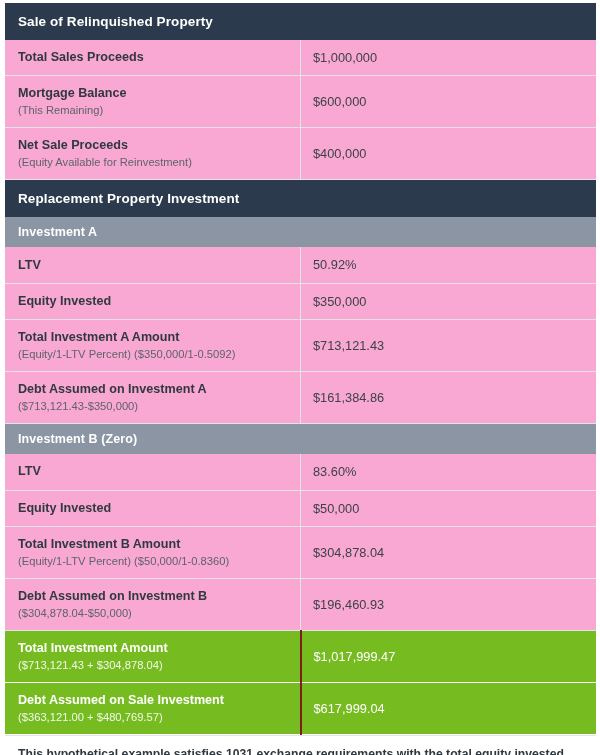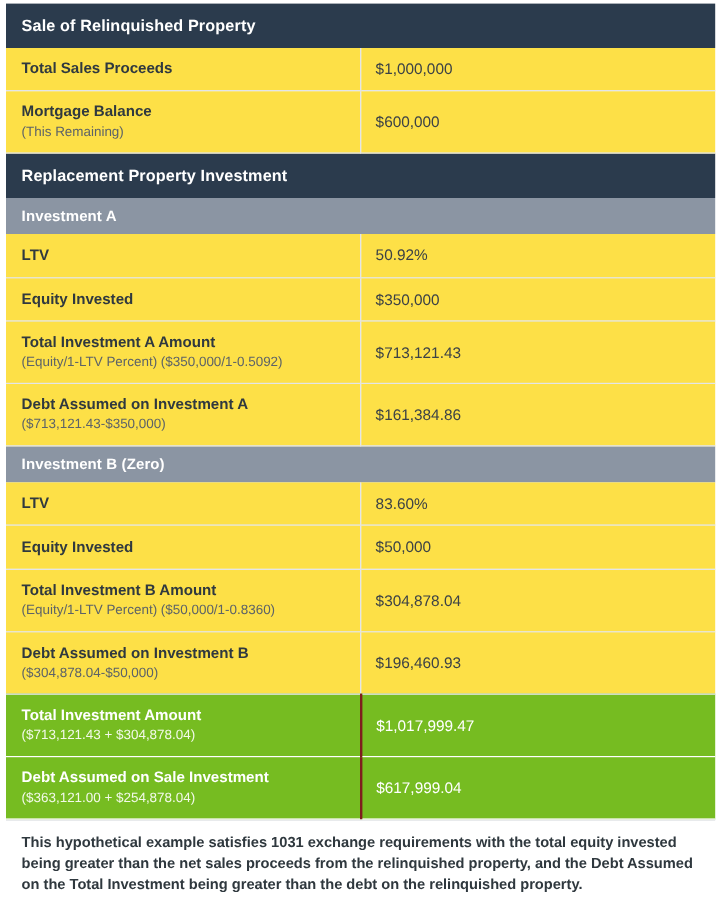--- a/index.html
+++ b/index.html
@@ -49,21 +49,21 @@
     color: #ffffff;
     font-size: 12.5px;
     font-weight: bold;
     padding: 8px 0 8px 13px;
     letter-spacing: 0.1px;
   }
 
   
   .data-row td {
     border-bottom: 1px solid #e3e5e8;
-    background: #fde047;
+    background: #f9a8d4;
   }
   .data-row td.label-cell {
     border-right: 1px solid #e3e5e8;
     padding: 9px 10px 9px 13px;
     width: 302px;
   }
   .data-row td.value-cell {
     padding: 9px 10px 9px 12px;
   }
 
@@ -136,20 +136,29 @@
         </tr>
         <tr class="data-row">
           <td class="label-cell">
             <div class="lbl">Mortgage Balance</div>
             <div class="sub-lbl">(This Remaining)</div>
           </td>
           <td class="value-cell">
             <div class="val">$600,000</div>
           </td>
         </tr>
+        <tr class="data-row">
+          <td class="label-cell">
+            <div class="lbl">Net Sale Proceeds</div>
+            <div class="sub-lbl">(Equity Available for Reinvestment)</div>
+          </td>
+          <td class="value-cell">
+            <div class="val">$400,000</div>
+          </td>
+        </tr>
         <tr class="section-head">
           <td colspan="2">Replacement Property Investment</td>
         </tr>
         <tr class="sub-head">
           <td colspan="2">Investment A</td>
         </tr>
         <tr class="data-row">
           <td class="label-cell">
             <div class="lbl">LTV</div>
           </td>
@@ -225,21 +234,21 @@
             <div class="lbl">Total Investment Amount</div>
             <div class="sub-lbl">($713,121.43 + $304,878.04)</div>
           </td>
           <td class="value-cell">
             <div class="val">$1,017,999.47</div>
           </td>
         </tr>
         <tr class="total-row">
           <td class="label-cell">
             <div class="lbl">Debt Assumed on Sale Investment</div>
-            <div class="sub-lbl">($363,121.00 + $254,878.04)</div>
+            <div class="sub-lbl">($363,121.00 + $480,769.57)</div>
           </td>
           <td class="value-cell">
             <div class="val">$617,999.04</div>
           </td>
         </tr>
       </tbody>
   </table>
   <div class="footnote">This hypothetical example satisfies 1031 exchange requirements with the total equity invested being greater than the net sales proceeds from the relinquished property, and the Debt Assumed on the Total Investment being greater than the debt on the relinquished property.</div>
 </div>
 

